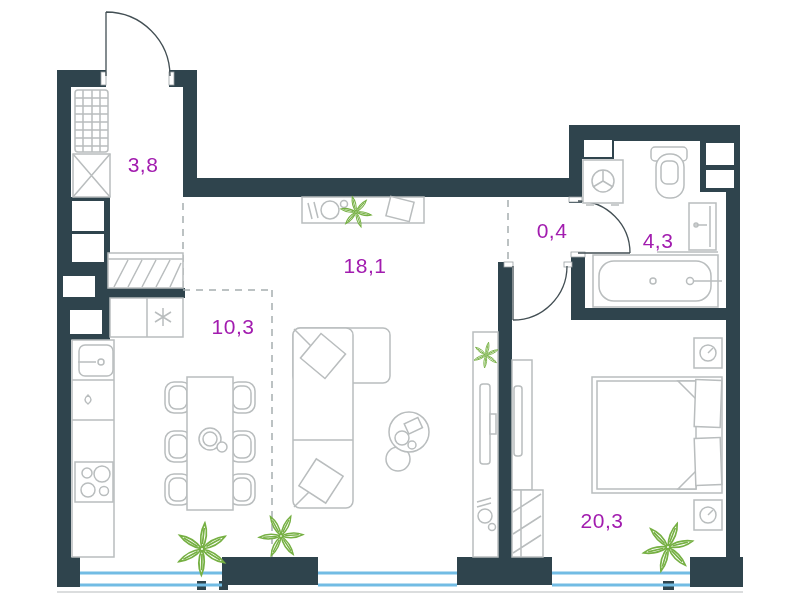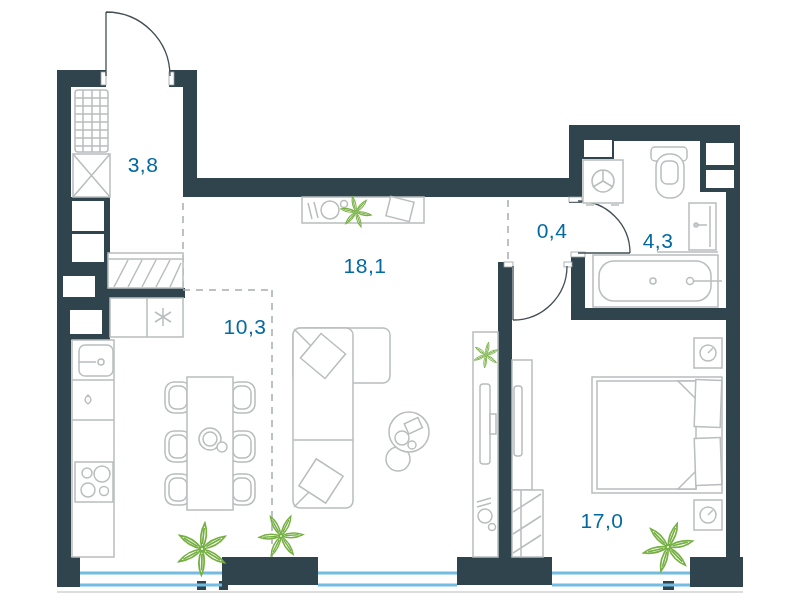--- a/index.html
+++ b/index.html
@@ -1,20 +1,20 @@
 <!DOCTYPE html>
 <html><head>
 <meta charset="utf-8">
 <style>
   html,body{margin:0;padding:0;background:#ffffff;}
   .plan{position:relative;width:800px;height:600px;background:#ffffff;overflow:hidden;
         font-family:"Liberation Sans", sans-serif;}
   .plan svg{position:absolute;left:0;top:0;}
   .room-label{position:absolute;transform:translate(-50%,-50%);
-        font-size:21px;letter-spacing:.5px;color:#0369a1;white-space:nowrap;}
+        font-size:21px;letter-spacing:.5px;color:#a21caf;white-space:nowrap;}
 </style>
 </head>
 <body>
 
 <div class="plan">
 <svg width="800" height="600" viewBox="0 0 800 600">
   <defs>
     <g id="leaf">
       <path d="M0 0 C3 -7 3.5 -14 0.5 -21 C-2.5 -14 -2.5 -7 0 0 Z"></path>
       <path d="M0 -4 L0.3 -17" fill="none"></path>
@@ -236,18 +236,18 @@
   <g stroke="#76b043" stroke-width="1.4" fill="#ffffff">
     <use href="#plant" transform="translate(356 212) scale(0.75) rotate(-15)"></use>
     <use href="#plant" transform="translate(486 355) scale(0.62) rotate(10)"></use>
     <use href="#plant" transform="translate(202 549) scale(1.25) rotate(5)"></use>
     <use href="#plant" transform="translate(281 536) scale(1.05) rotate(-30)"></use>
     <use href="#plant" transform="translate(668 547) scale(1.2) rotate(20)"></use>
   </g>
 </svg>
 
   <div class="room-label" style="left:143px;top:165px;">3,8</div>
-  <div class="room-label" style="left:233px;top:327px;margin-left:12px;">10,3</div>
+  <div class="room-label" style="left:233px;top:327px;">10,3</div>
   <div class="room-label" style="left:365px;top:266px;">18,1</div>
   <div class="room-label" style="left:552px;top:231px;">0,4</div>
   <div class="room-label" style="left:658px;top:217px;margin-top:24px;">4,3</div>
-  <div class="room-label" style="left:602px;top:521px;">17,0</div>
+  <div class="room-label" style="left:602px;top:521px;">20,3</div>
 </div>
 
 </body></html>

